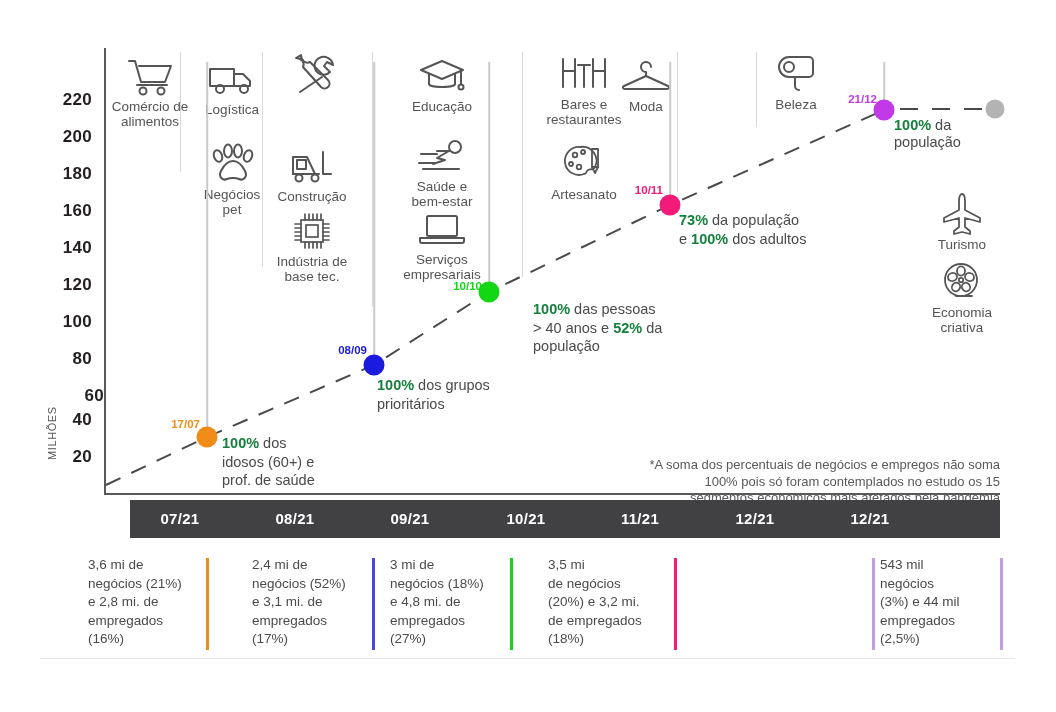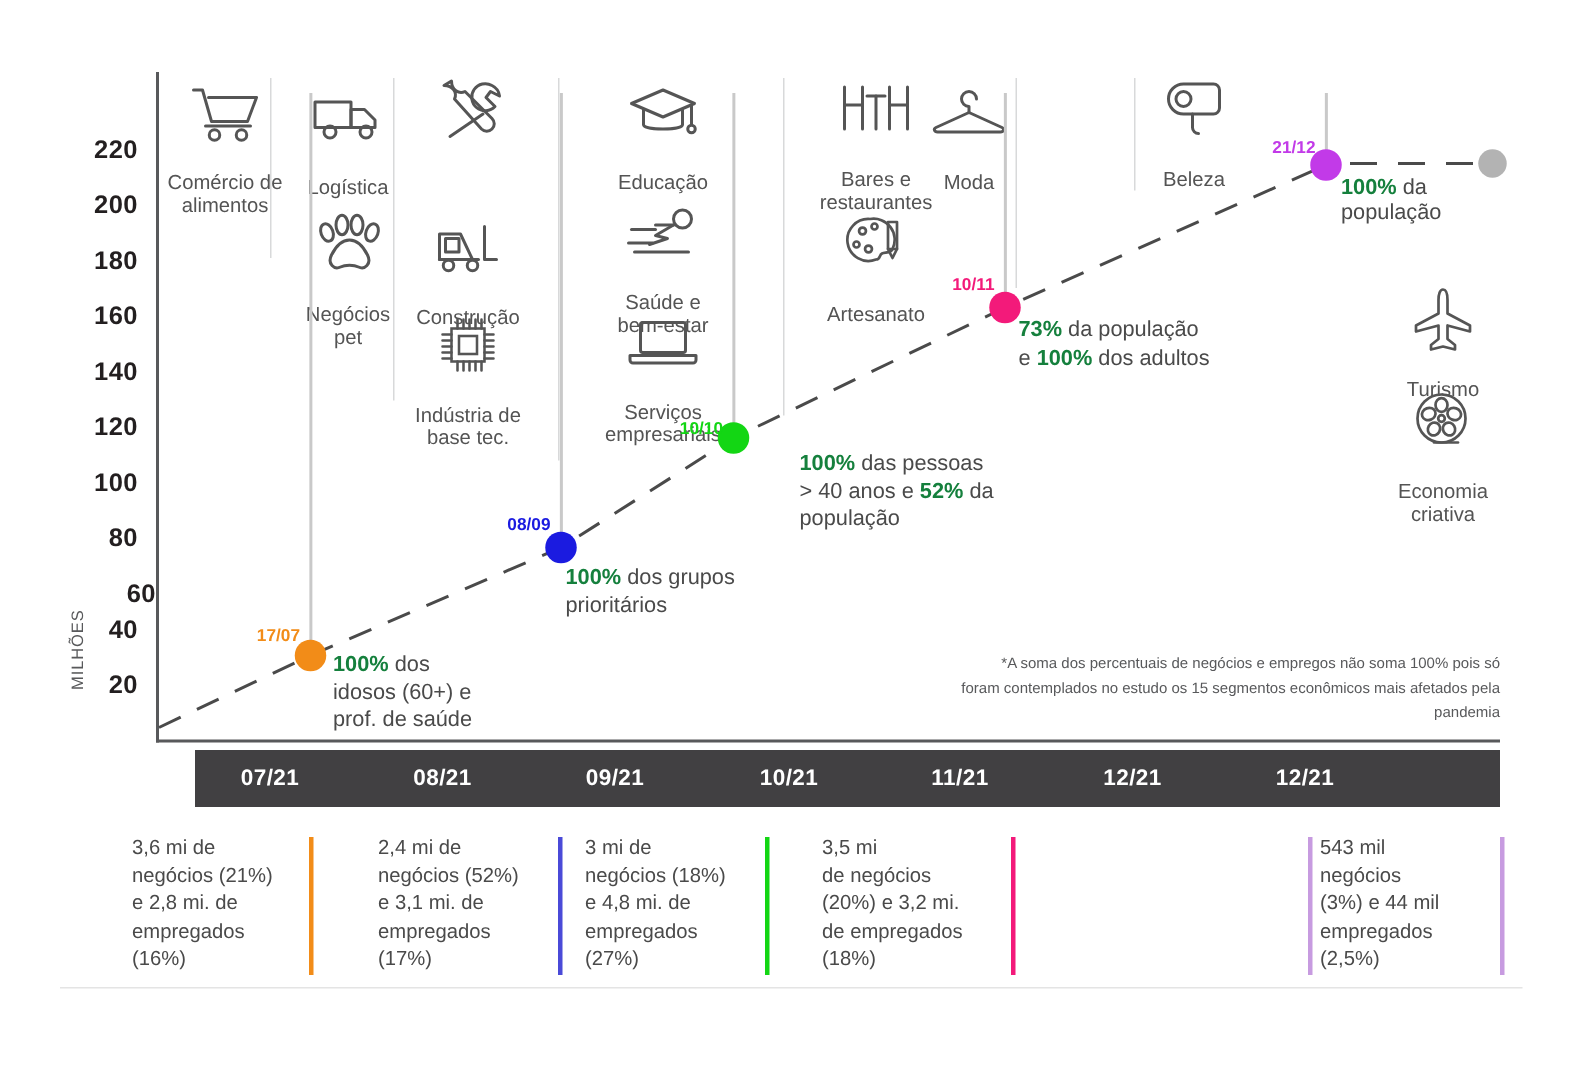--- a/index.html
+++ b/index.html
@@ -63,21 +63,21 @@
     display:block;
     height:46px;
     line-height:46px;
   }
   .iconcell .glyph svg{vertical-align:middle;}
   .iconcell .cap{
     display:block;
     font-size:13.5px;
     line-height:15px;
     color:#545454;
-    margin-top:16px;
+    margin-top:1px;
   }
 
   
   #trend{position:absolute;left:0;top:0;width:1056px;height:712px;pointer-events:none;}
 
   
   .pt{
     position:absolute;
     border-radius:50%;
     transform:translate(-50%,-50%);
@@ -99,24 +99,24 @@
     position:absolute;
     font-size:14.5px;
     line-height:18.5px;
     color:#4a4a4a;
   }
   .ptnote b{color:#15803d;font-weight:bold;}
 
   
   .footnote{
     position:absolute;
-    right:56px;top:435px;
+    right:56px;top:457px;
     width:360px;
     text-align:right;
-    font-size:10px;
+    font-size:13px;
     line-height:16.5px;
     color:#58595b;
   }
 
   
   .datebar{
     position:absolute;
     left:130px;top:500px;
     width:870px;height:38px;
     background:#414042;

